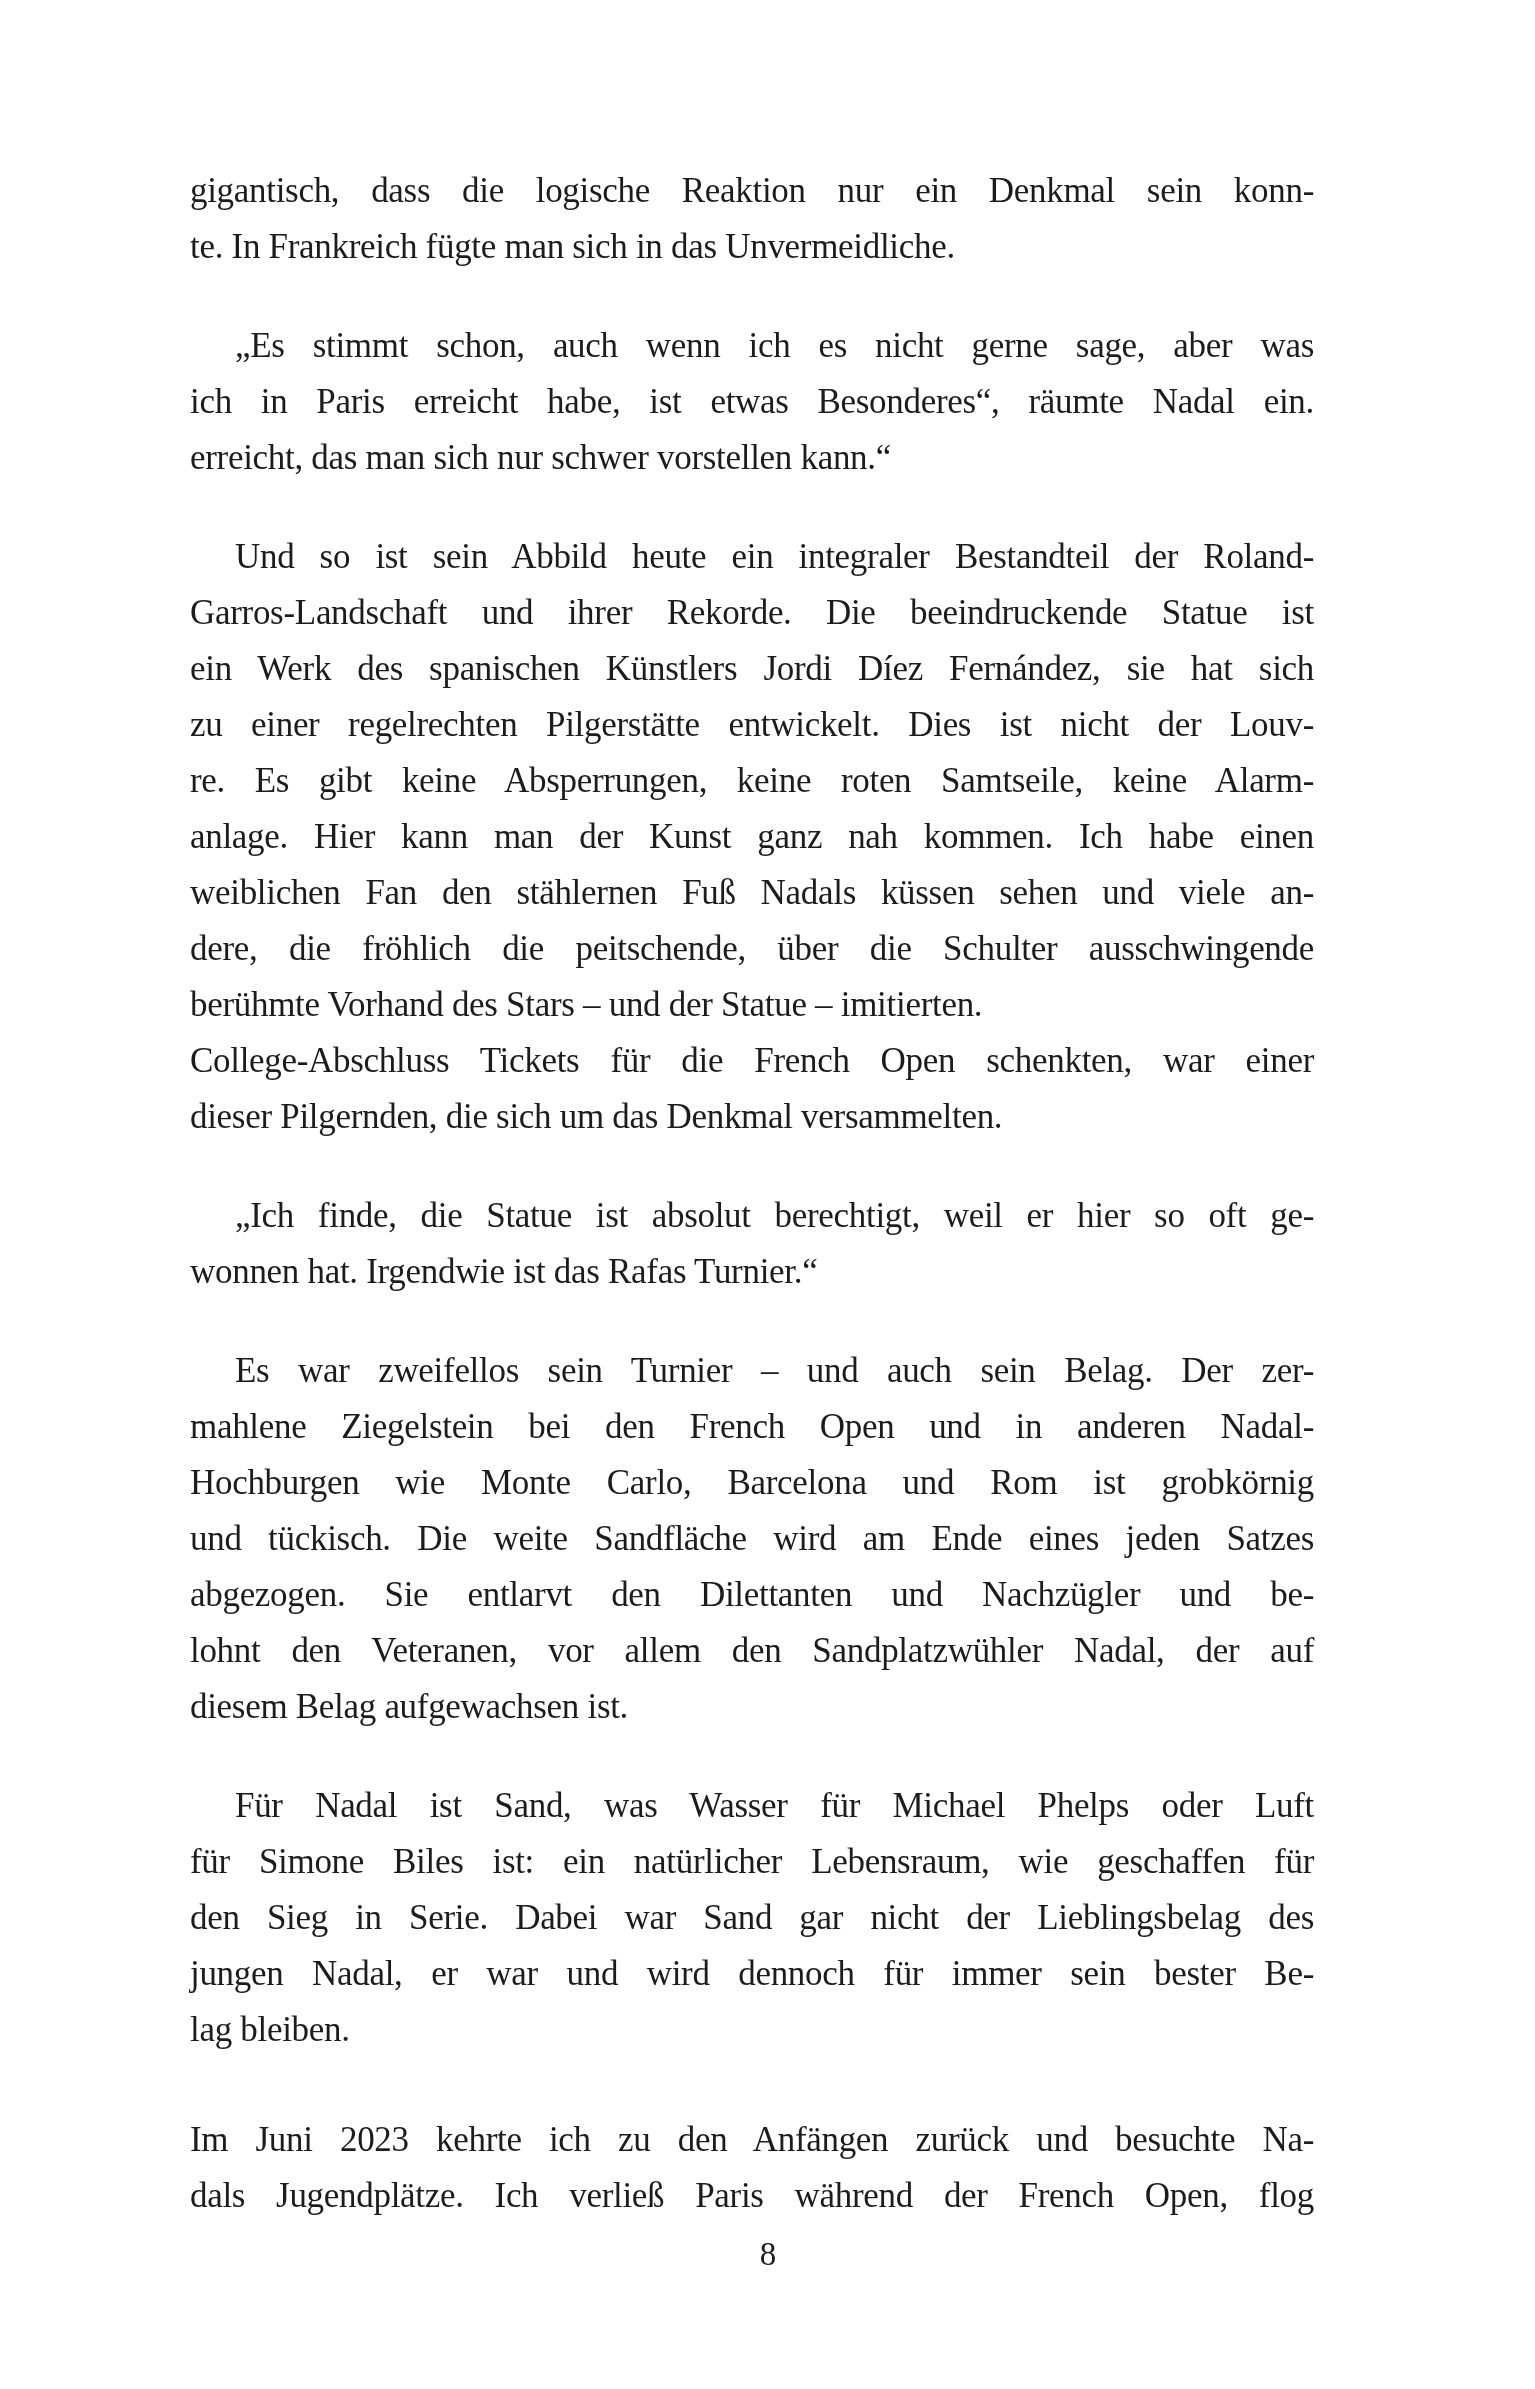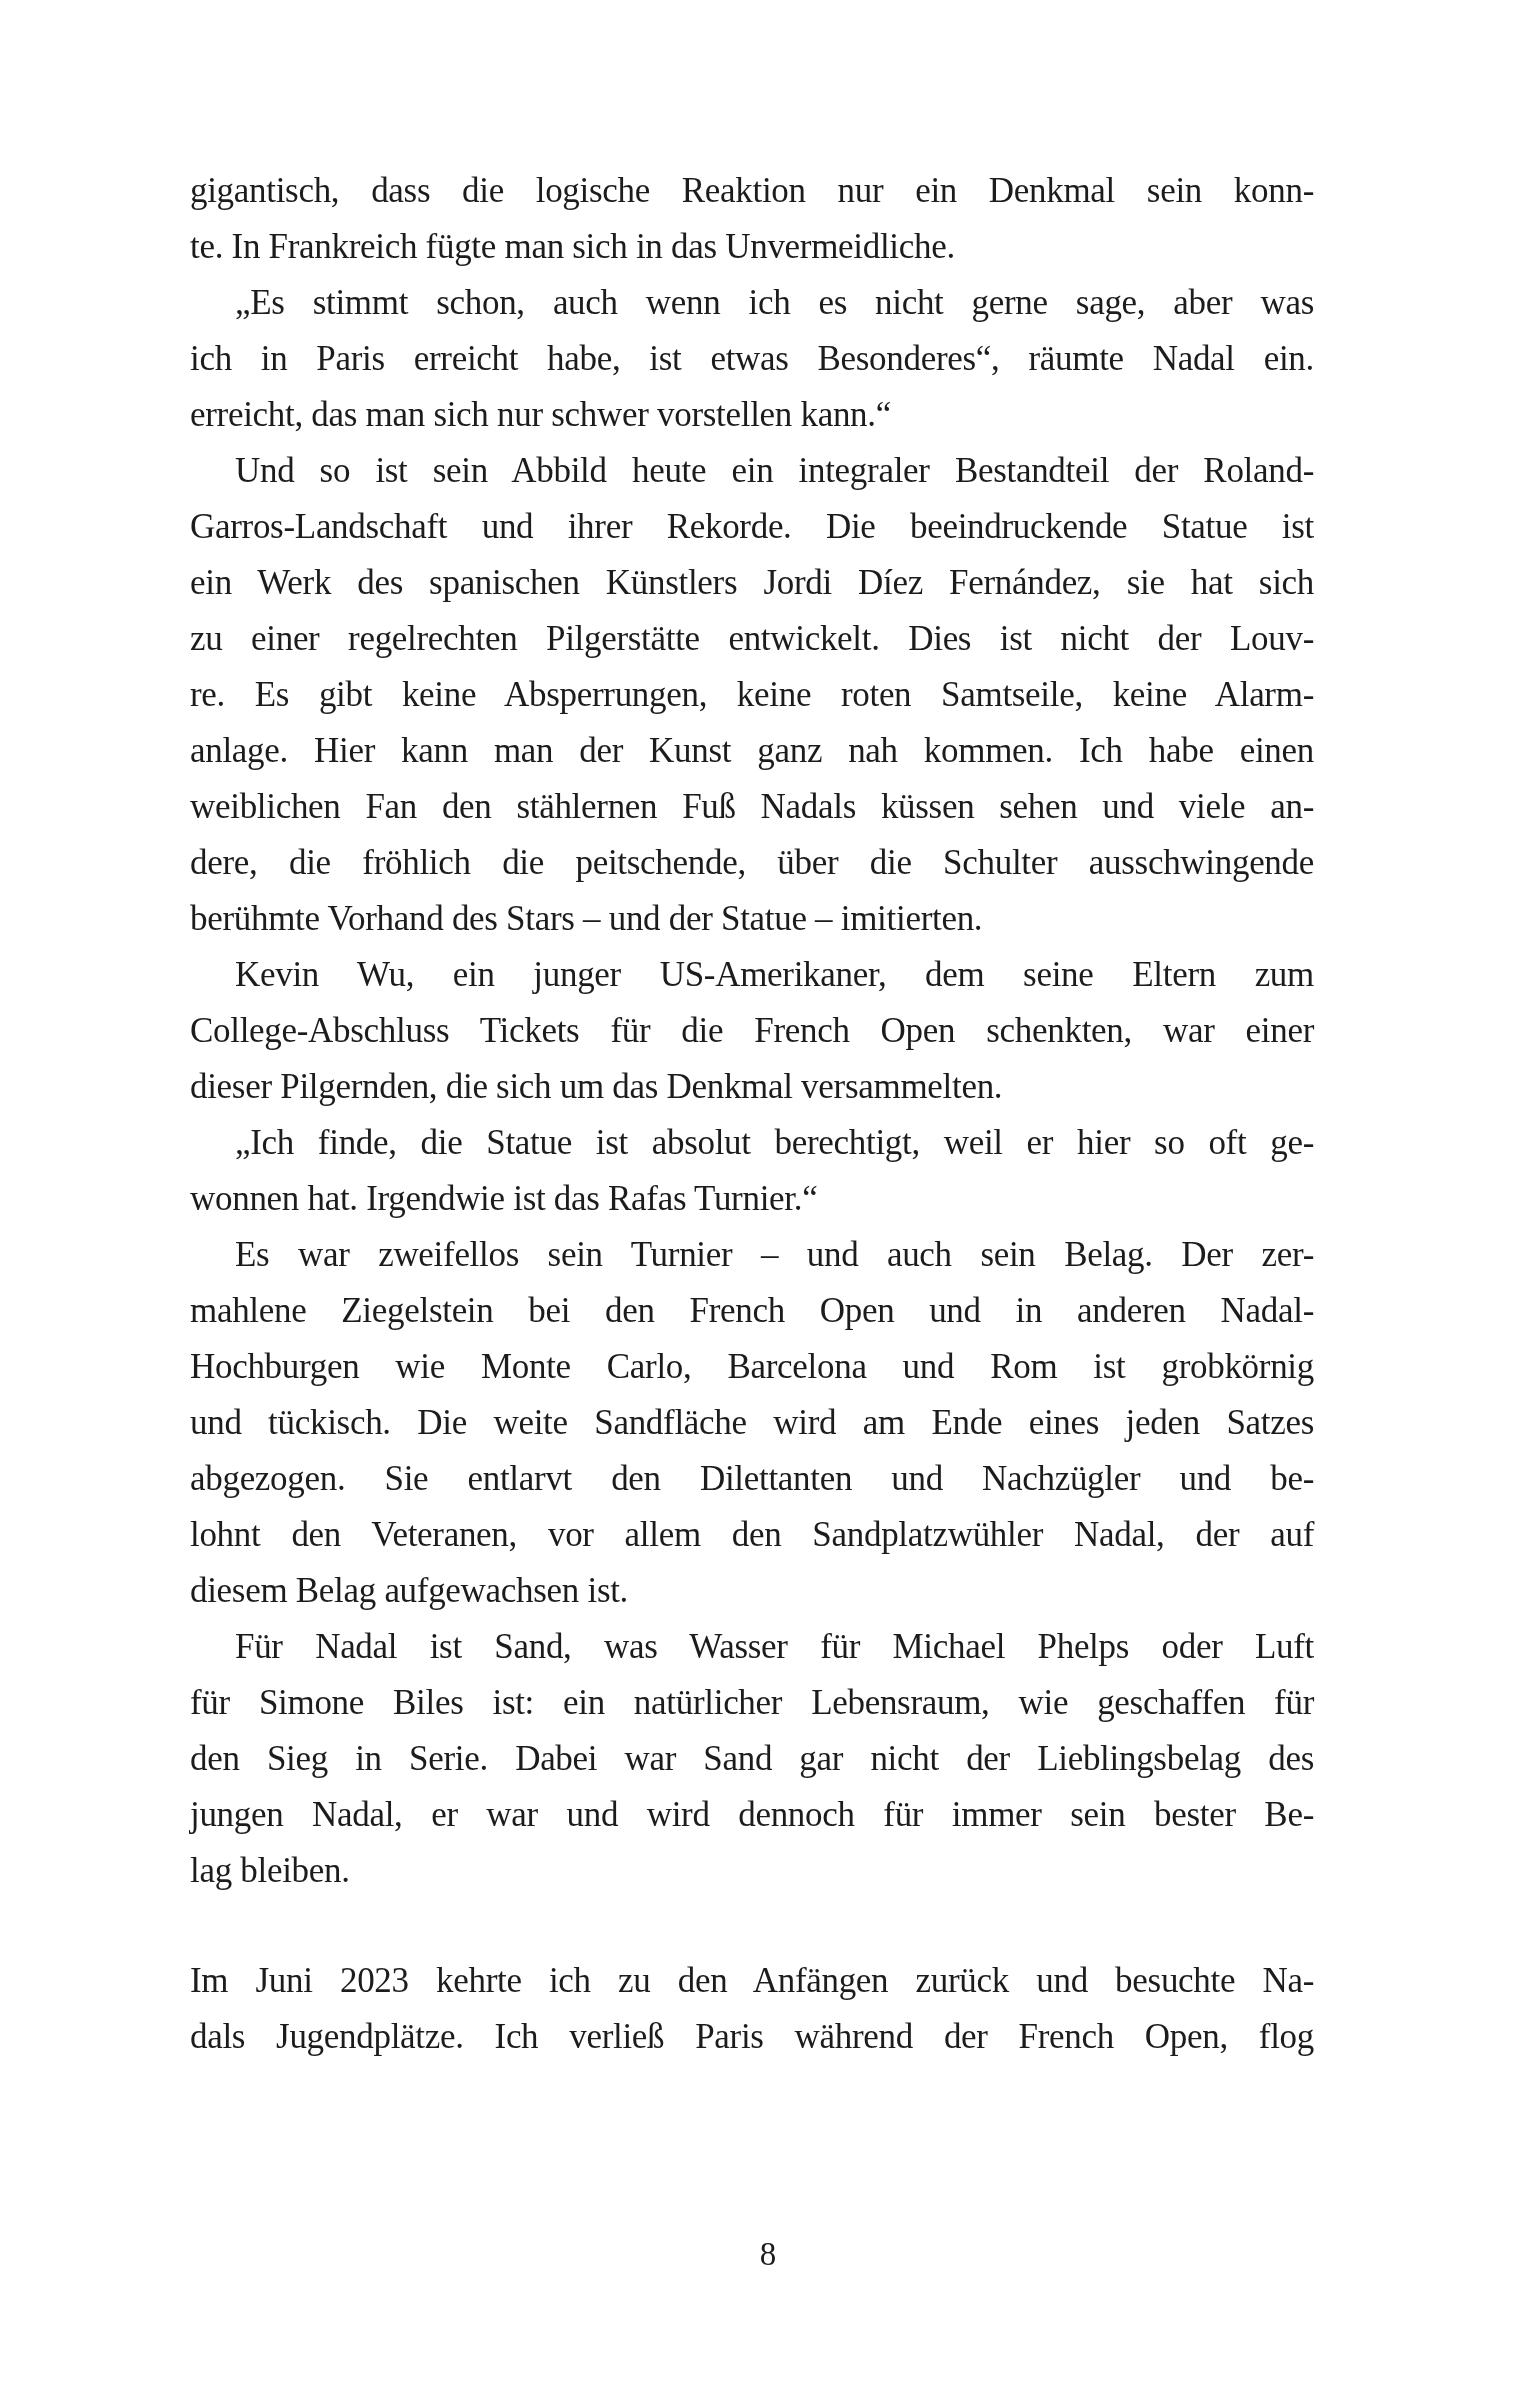--- a/index.html
+++ b/index.html
@@ -36,20 +36,21 @@
     text-align-last: justify;
   }
   
   .e {
     text-align: left;
     text-align-last: left;
   }
   
   .in {
     padding-left: 45px;
+    margin-top: 43px;
   }
   .in.j { 
     box-sizing: border-box;
   }
   
   .gap {
     margin-top: 54px;
   }
   .page-number {
     position: absolute;
@@ -74,21 +75,20 @@
     <div class="ln e">erreicht, das man sich nur schwer vorstellen kann.“</div>
     <div class="ln j in">Und so ist sein Abbild heute ein integraler Bestandteil der Roland-</div>
     <div class="ln j">Garros-Landschaft und ihrer Rekorde. Die beeindruckende Statue ist</div>
     <div class="ln j">ein Werk des spanischen Künstlers Jordi Díez Fernández, sie hat sich</div>
     <div class="ln j">zu einer regelrechten Pilgerstätte entwickelt. Dies ist nicht der Louv-</div>
     <div class="ln j">re. Es gibt keine Absperrungen, keine roten Samtseile, keine Alarm-</div>
     <div class="ln j">anlage. Hier kann man der Kunst ganz nah kommen. Ich habe einen</div>
     <div class="ln j">weiblichen Fan den stählernen Fuß Nadals küssen sehen und viele an-</div>
     <div class="ln j">dere, die fröhlich die peitschende, über die Schulter ausschwingende</div>
     <div class="ln e">berühmte Vorhand des Stars – und der Statue – imitierten.</div>
-    <div class="ln j in">Kevin Wu, ein junger US-Amerikaner, dem seine Eltern zum</div>
     <div class="ln j">College-Abschluss Tickets für die French Open schenkten, war einer</div>
     <div class="ln e">dieser Pilgernden, die sich um das Denkmal versammelten.</div>
     <div class="ln j in">„Ich finde, die Statue ist absolut berechtigt, weil er hier so oft ge-</div>
     <div class="ln e">wonnen hat. Irgendwie ist das Rafas Turnier.“</div>
     <div class="ln j in">Es war zweifellos sein Turnier – und auch sein Belag. Der zer-</div>
     <div class="ln j">mahlene Ziegelstein bei den French Open und in anderen Nadal-</div>
     <div class="ln j">Hochburgen wie Monte Carlo, Barcelona und Rom ist grobkörnig</div>
     <div class="ln j">und tückisch. Die weite Sandfläche wird am Ende eines jeden Satzes</div>
     <div class="ln j">abgezogen. Sie entlarvt den Dilettanten und Nachzügler und be-</div>
     <div class="ln j">lohnt den Veteranen, vor allem den Sandplatzwühler Nadal, der auf</div>

